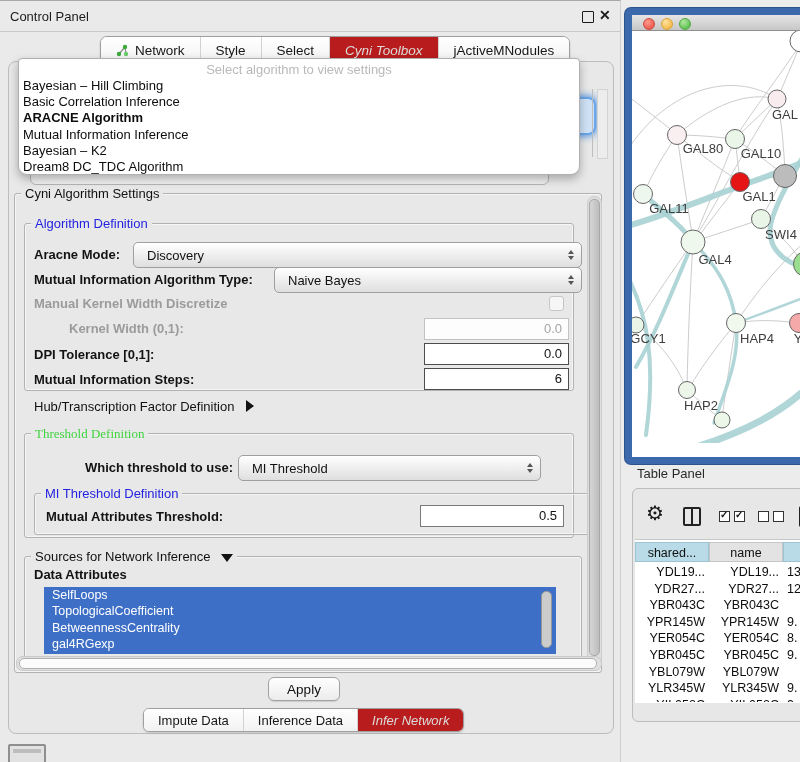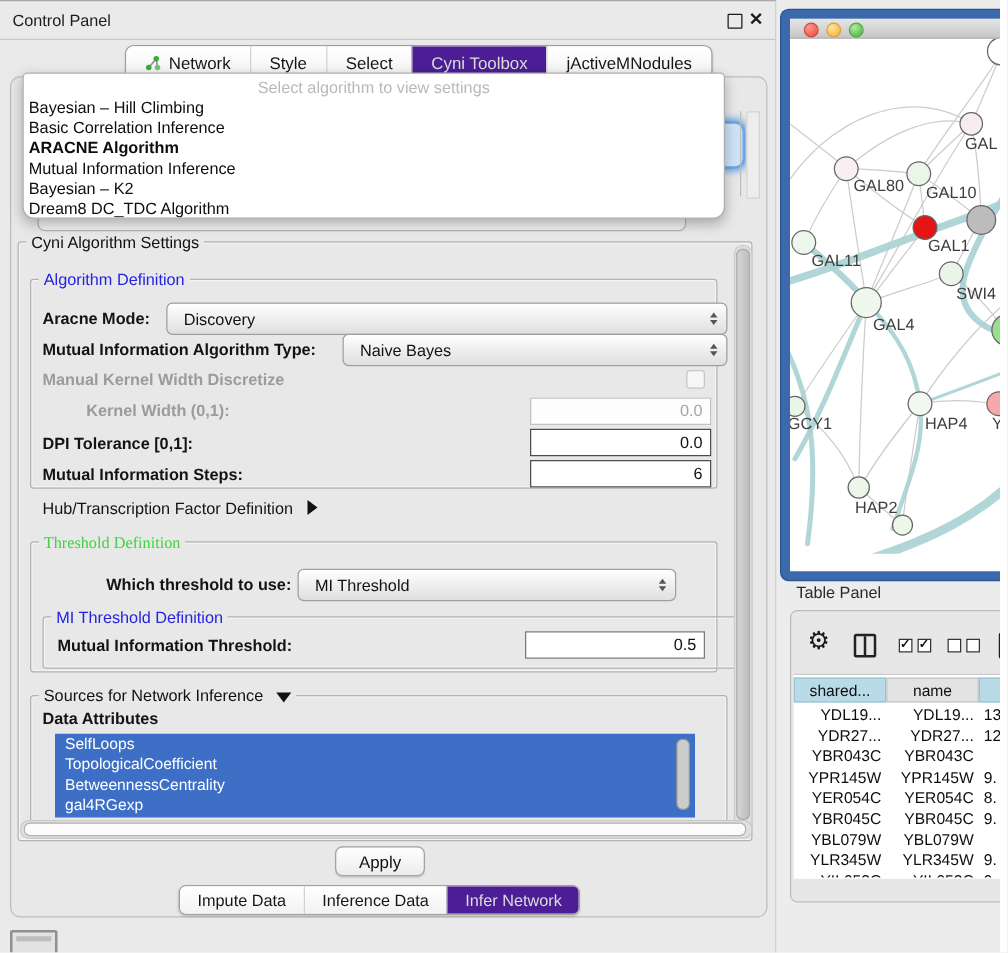--- a/index.html
+++ b/index.html
@@ -15,21 +15,21 @@
   #cp-title{left:10px;top:7px;font-size:13px;color:#1c1c1c;}
   #cp-float{left:582px;top:9px;width:10px;height:10px;border:1.6px solid #1a1a1a;border-radius:1px;}
   #cp-close{left:599px;top:5px;font-size:14px;font-weight:bold;color:#1a1a1a;}
 
   
   #tabs-row{left:100px;top:35px;height:26px;display:flex;background:#fff;
     border:1px solid #9f9f9f;border-radius:7px;overflow:hidden;box-shadow:0 1px 2px rgba(0,0,0,.18);}
   .seg-item{display:flex;align-items:center;padding:0 15px;font-size:13.5px;color:#161616;
     border-left:1px solid #d2d2d2;background:linear-gradient(#ffffff,#f2f2f2);white-space:nowrap;}
   .seg-item:first-child{border-left:none;}
-  .seg-item.sel{background:#4c1d95;color:#dcdcdc;}
+  .seg-item.sel{background:#b91c1c;color:#dcdcdc;font-style:italic;}
   .seg-item .ticon{margin-right:6px;display:inline-flex;}
 
   
   #outer-panel{left:8px;top:60px;width:604px;height:671px;border:1px solid #bdbdbd;
     border-radius:8px;background:#e8e8e8;}
 
   
   #bg-combo{left:30px;top:150px;width:517px;height:32px;border:1px solid #b5b5b5;
     border-radius:6px;background:#f1f1f1;z-index:3;}
   #bg-combo span{position:absolute;left:14px;top:8px;color:#bcbcbc;font-size:13px;}
@@ -251,21 +251,21 @@
     <div class="combo" style="left:238px;top:454px;width:288px;">
       <span>MI Threshold</span>
       <span class="arrows">
           <i class="arr-up"></i>
           <i class="arr-dn"></i>
         </span>
     </div>
     <div class="group" style="left:34px;top:492px;width:536px;height:40px;padding-left:26px;">
       <span class="gtitle blue">MI Threshold Definition</span>
     </div>
-    <span class="lbl" style="left:46px;top:508px;">Mutual Information Threshold:</span>
+    <span class="lbl" style="left:46px;top:508px;">Mutual Attributes Threshold:</span>
     <div class="field mid" style="left:420px;top:504px;width:130px;">0.5</div>
 
     <div class="group" style="left:24px;top:555px;width:556px;height:113px;">
       <span class="gtitle">
         <span>Sources for Network Inference</span>
         <span class="tri-down"></span>
       </span>
     </div>
     <span class="lbl" style="left:34px;top:566px;">Data Attributes</span>
     <div id="attr-list" class="abs">

